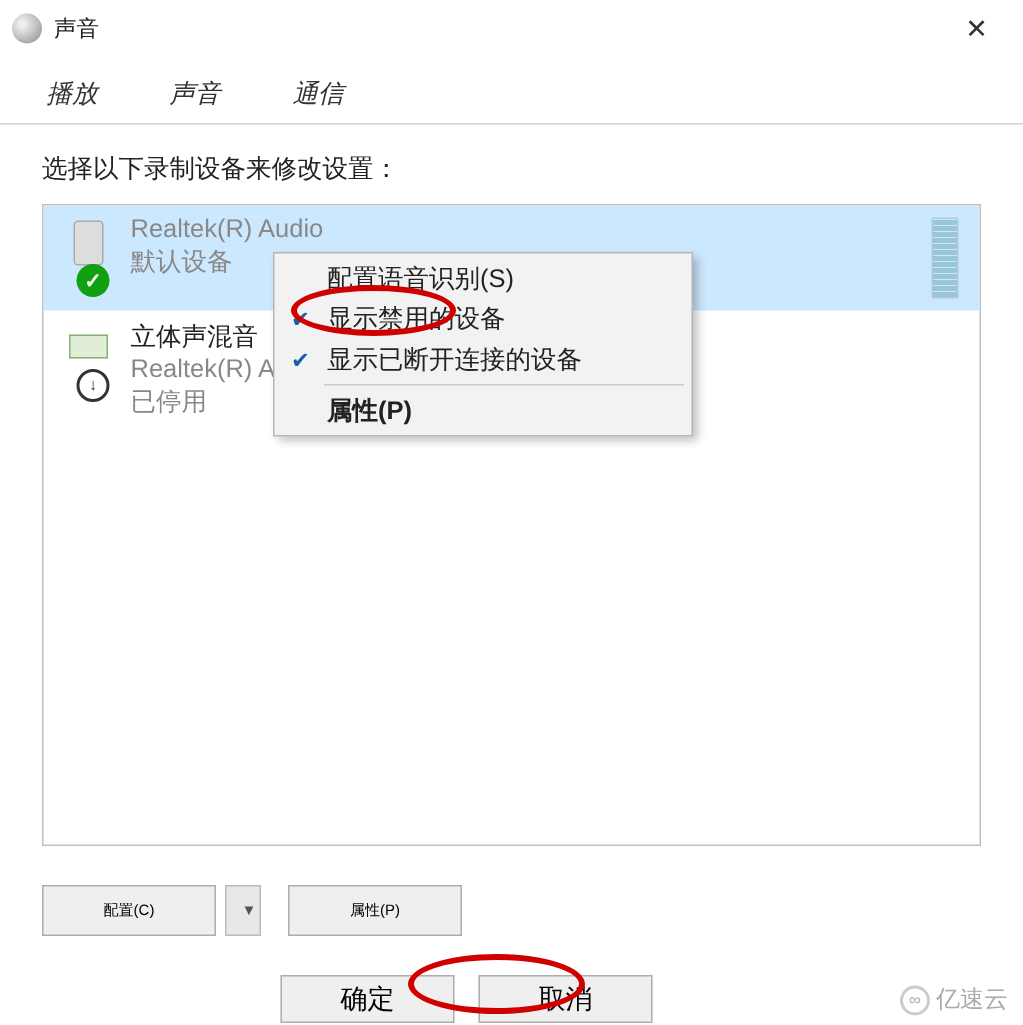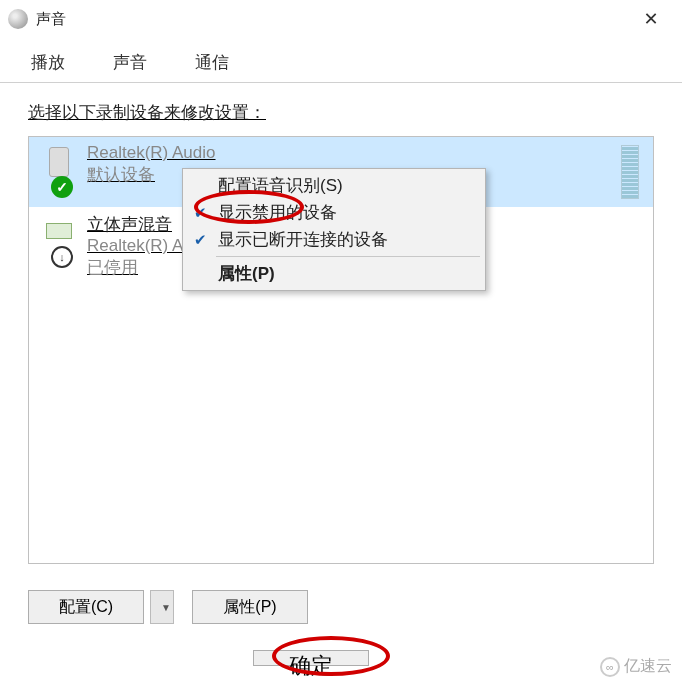--- a/index.html
+++ b/index.html
@@ -4,64 +4,64 @@
 <style>
 * { box-sizing: border-box; margin: 0; padding: 0; font-family: "Microsoft YaHei", "Segoe UI", sans-serif; }
 body { width: 682px; height: 683px; background: #fff; position: relative; overflow: hidden; }
 
 .titlebar { height: 38px; display: flex; align-items: center; padding: 0 8px; }
 .title-icon { width: 20px; height: 20px; border-radius: 50%; background: radial-gradient(circle at 35% 35%, #eee 10%, #bbb 55%, #888); margin-right: 8px; }
 .title-text { font-size: 15px; color: #222; flex: 1; }
 .close-x { width: 46px; height: 30px; display: flex; align-items: center; justify-content: center; font-size: 18px; color: #333; cursor: pointer; font-family: Arial; }
 
 .tabs { display: flex; padding: 4px 8px 0 8px; border-bottom: 1px solid #d0d0d0; }
-.tab { padding: 8px 22px; font-size: 17px; color: #333; cursor: pointer; border: 1px solid transparent; border-bottom: none; margin-right: 2px; position: relative; }
+.tab { padding: 8px 22px; font-size: 17px; color: #333; cursor: pointer; border: 1px solid transparent; border-bottom: none; margin-right: 2px; position: relative; font-style: italic; }
 .tab.active { border-color: #d0d0d0; background: #fff; top: 1px; }
 
-.content { padding: 18px 28px 12px 28px; text-decoration: underline; }
+.content { padding: 18px 28px 12px 28px; }
 .instruction { font-size: 17px; color: #222; margin-bottom: 12px; }
 
 .device-list { border: 1px solid #c0c0c0; height: 428px; background: #fff; overflow: hidden; position: relative; }
 
 .device { display: flex; align-items: flex-start; padding: 6px 10px; height: 70px; }
 .device.selected { background: #cce8ff; }
 .dev-icon { width: 40px; height: 55px; position: relative; margin-right: 8px; }
 .mic-icon { width: 20px; height: 30px; background: #ddd; border: 1px solid #aaa; border-radius: 3px; margin: 4px auto 0; position: relative; }
 .mixer-icon { width: 26px; height: 16px; background: #e0eed8; border: 1px solid #8ab070; margin: 10px auto 0; }
 .status-overlay { position: absolute; bottom: 0; left: 12px; width: 22px; height: 22px; border-radius: 50%; display: flex; align-items: center; justify-content: center; }
 .check-ok { background: #10a010; color: #fff; font-size: 14px; font-weight: bold; }
 .stop-icon { background: #fff; border: 2px solid #333; color: #333; font-size: 11px; }
 .dev-info { flex: 1; }
 .dev-name { font-size: 17px; color: #222; }
 .dev-driver { font-size: 17px; color: #888; }
 .dev-status { font-size: 17px; color: #888; }
 
 .level-meter { width: 18px; height: 54px; margin-right: 4px; background: repeating-linear-gradient(to bottom, transparent 0 1px, #9ac7d8 1px 4px); border: 1px solid #b0cad6; align-self: center; }
 
-.context-menu { position: absolute; left: 182px; top: 168px; width: 304px; background: #f2f2f2; border: 1px solid #b5b5b5; box-shadow: 3px 3px 6px rgba(0,0,0,0.25); z-index: 20; padding: 3px; }
+.context-menu { position: absolute; left: 182px; top: 168px; width: 280px; background: #f2f2f2; border: 1px solid #b5b5b5; box-shadow: 3px 3px 6px rgba(0,0,0,0.25); z-index: 20; padding: 3px; }
 .menu-item { display: flex; align-items: center; height: 27px; font-size: 17px; color: #222; cursor: pointer; padding-left: 32px; position: relative; }
 .menu-item.bold { font-weight: bold; }
 .menu-check { position: absolute; left: 8px; color: #1a5faa; font-size: 15px; }
 .menu-sep { height: 1px; background: #c8c8c8; margin: 3px 2px 3px 30px; }
 
 .annot { position: absolute; border: 4px solid #d00000; border-radius: 50%; pointer-events: none; z-index: 30; }
 .annot1 { left: 194px; top: 190px; width: 110px; height: 34px; }
 .annot2 { left: 272px; top: 636px; width: 118px; height: 40px; }
 
 .button-row { display: flex; gap: 18px; padding: 14px 28px; }
-.btn { height: 34px; font-size: 16px; border: 1px solid #adadad; background: #efefef; cursor: pointer; padding: 0 16px; display: flex; align-items: center; justify-content: center; }
+.btn { height: 34px; font-size: 10px; border: 1px solid #adadad; background: #efefef; cursor: pointer; padding: 0 16px; display: flex; align-items: center; justify-content: center; }
 .btn.disabled { color: #888; background: #f0f0f0; cursor: default; }
 .btn-cfg { width: 116px; }
 .btn-def { width: 146px; margin-left: auto; }
 .btn-prop { width: 116px; }
 .caret { margin-left: 8px; font-size: 10px; color: #555; }
 .def-caret-box { width: 24px; height: 34px; border: 1px solid #bbb; background: #e8e8e8; margin-left: -12px; display: flex; align-items: center; justify-content: center; }
 
 .dialog-btns { display: flex; gap: 16px; justify-content: center; padding: 12px 60px 0 0; position: relative; }
-.dbtn { width: 116px; height: 16px; font-size: 22px; border: 1px solid #adadad; background: #efefef; cursor: pointer; }
+.dbtn { width: 116px; height: 32px; font-size: 18px; border: 1px solid #adadad; background: #efefef; cursor: pointer; }
 
 .watermark { position: absolute; right: 10px; bottom: 6px; display: flex; align-items: center; gap: 4px; color: #aaa; font-size: 16px; z-index: 5; }
 .wm-icon { width: 20px; height: 20px; border: 2px solid #ccc; border-radius: 50%; display: inline-flex; align-items: center; justify-content: center; font-size: 11px; }
 </style>
 </head>
 <body>
 
 <div class="titlebar">
   <div class="title-icon"></div>
   <div class="title-text">声音</div>
@@ -129,20 +129,21 @@
 <div class="button-row">
   <button class="btn btn-cfg">配置(C)</button>
   <div class="def-caret-box">
       <span class="caret">▼</span>
     </div>
   <button class="btn btn-prop">属性(P)</button>
 </div>
 
 <div class="dialog-btns">
   <button class="dbtn">确定</button>
+  <button class="dbtn">取消</button>
 </div>
 
 <div class="annot annot2"></div>
 
 <div class="watermark">
   <span class="wm-icon">∞</span>
   <span>亿速云</span>
 </div>
 
 </body></html>

